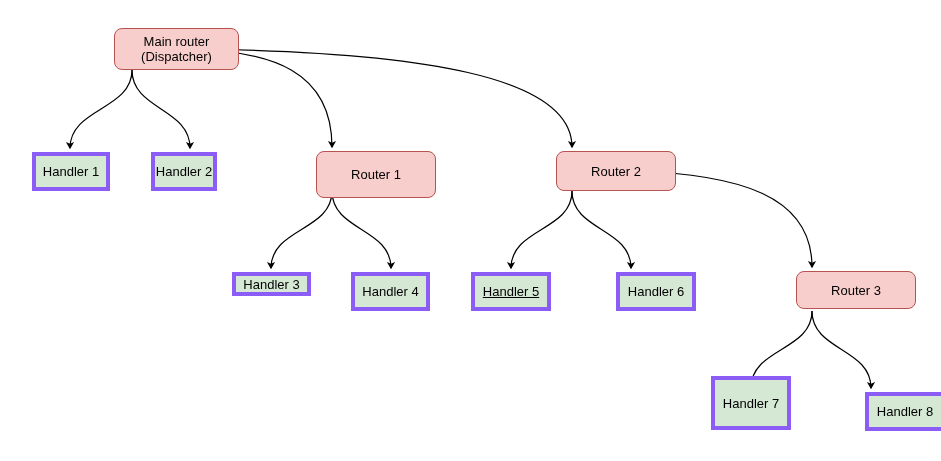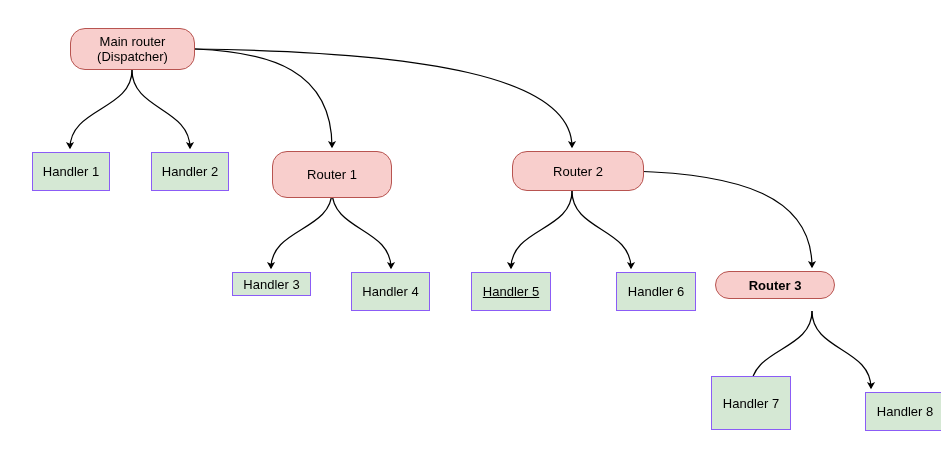--- a/index.html
+++ b/index.html
@@ -37,25 +37,26 @@
     text-align: center;
     font-size: 13px;
     line-height: 15px;
     color: #000000;
     white-space: pre-line;
     z-index: 2;
   }
   .node-router {
     background: #f8cecc;
     border: 1px solid #b85450;
-    border-radius: 15px;
+    border-radius: 8px;
+    margin-left: 44px;
   }
   .node-handler {
     background: #d5e8d4;
-    border: 1px solid #8b5cf6;
+    border: 4px solid #8b5cf6;
     border-radius: 0px;
   }
   .node-label {
     display: block;
     white-space: pre-line;
   }
 </style>
 </head>
 <body>
 
@@ -79,25 +80,25 @@
         <path d="M 632 171 C 740 174 812 196 812 267" stroke="#000000" fill="none" stroke-width="1.2" marker-end="url(#arrowhead)"></path>
         <path d="M 812 311 C 812 351 751 348 751 388" stroke="#000000" fill="none" stroke-width="1.2" marker-end="url(#arrowhead)"></path>
         <path d="M 812 311 C 812 351 871 348 871 388" stroke="#000000" fill="none" stroke-width="1.2" marker-end="url(#arrowhead)"></path>
       </g>
   </svg>
 
   <div id="nodes-group">
       <div class="node node-router" style="left: 70px; top: 28px; width: 125px; height: 42px;"><span class="node-label">Main router
 (Dispatcher)</span></div>
       <div class="node node-handler" style="left: 32px; top: 152px; width: 78px; height: 39px;"><span class="node-label">Handler 1</span></div>
-      <div class="node node-handler" style="left: 151px; top: 152px; width: 78px; height: 39px;"><span class="node-label">Handler 2</span></div>
+      <div class="node node-handler" style="left: 151px; top: 152px; width: 66px; height: 39px;"><span class="node-label">Handler 2</span></div>
       <div class="node node-router" style="left: 272px; top: 151px; width: 120px; height: 47px;"><span class="node-label">Router 1</span></div>
-      <div class="node node-router" style="left: 512px; top: 151px; width: 132px; height: 40px;"><span class="node-label">Router 2</span></div>
+      <div class="node node-router" style="left: 512px; top: 151px; width: 120px; height: 40px;"><span class="node-label">Router 2</span></div>
       <div class="node node-handler" style="left: 232px; top: 272px; width: 79px; height: 24px;"><span class="node-label">Handler 3</span></div>
       <div class="node node-handler" style="left: 351px; top: 272px; width: 79px; height: 39px;"><span class="node-label">Handler 4</span></div>
       <div class="node node-handler" style="left: 471px; top: 272px; width: 80px; height: 39px; text-decoration: underline;"><span class="node-label">Handler 5</span></div>
       <div class="node node-handler" style="left: 616px; top: 272px; width: 80px; height: 39px;"><span class="node-label">Handler 6</span></div>
-      <div class="node node-router" style="left: 715px; top: 271px; width: 120px; height: 28px; font-weight: bold;"><span class="node-label">Router 3</span></div>
+      <div class="node node-router" style="left: 752px; top: 271px; width: 120px; height: 38px;"><span class="node-label">Router 3</span></div>
       <div class="node node-handler" style="left: 711px; top: 376px; width: 80px; height: 54px;"><span class="node-label">Handler 7</span></div>
       <div class="node node-handler" style="left: 831px; top: 392px; width: 80px; height: 39px; margin-left: 34px;"><span class="node-label">Handler 8</span></div>
     </div>
 
 </div>
 
 </body></html>

